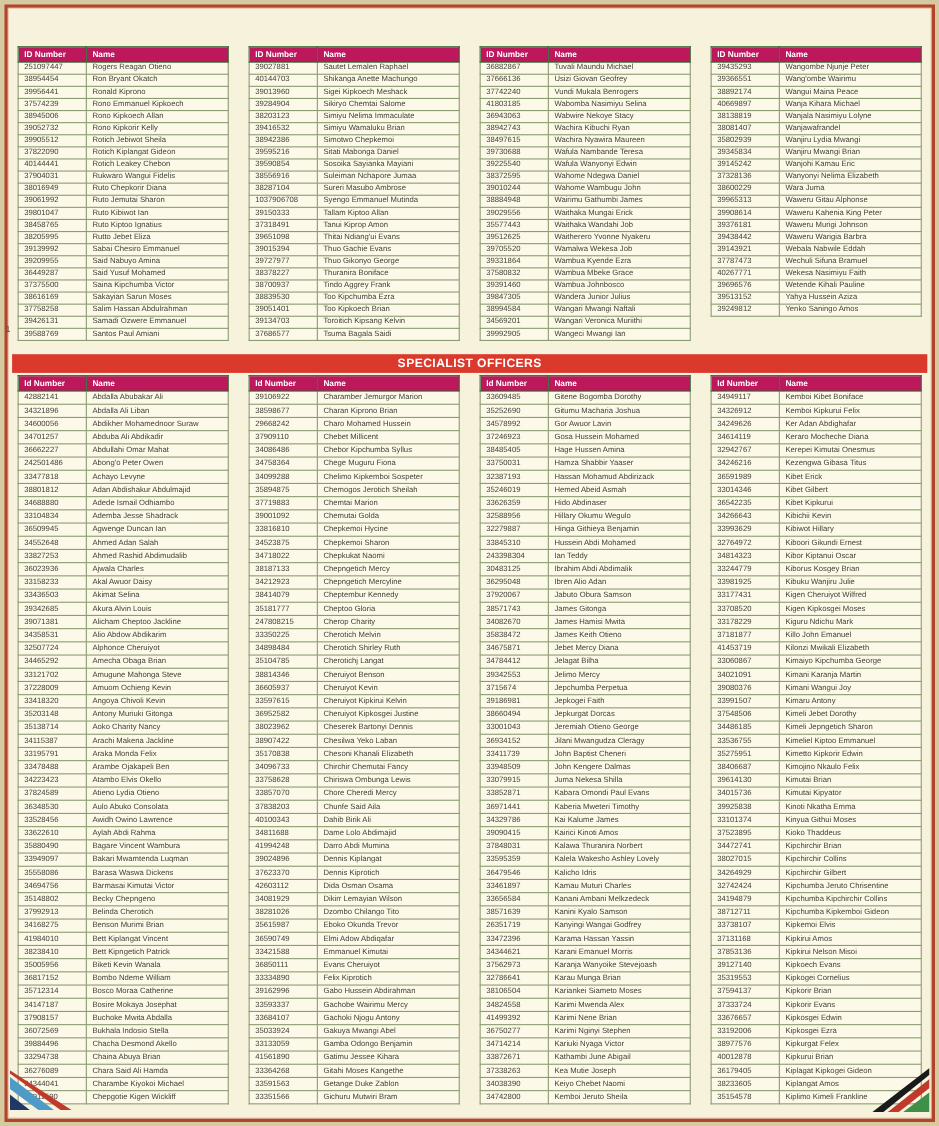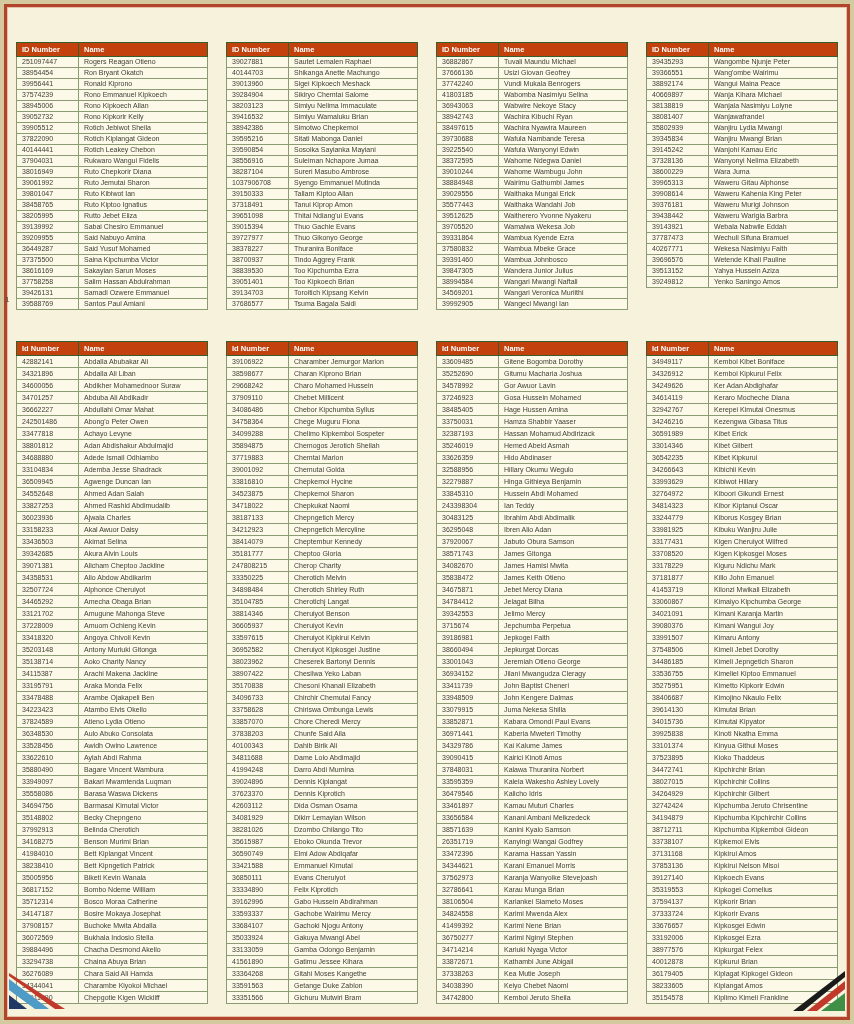--- a/index.html
+++ b/index.html
@@ -22,21 +22,21 @@
   }
   .grid-top{top:35px;}
   .grid-bottom{top:334px;}
   table.roster{
     border-collapse:collapse;width:100%;
     background:#fcf9e8;
     border:1px solid #4e5544;
     table-layout:fixed;
   }
   table.roster th{
-    background:#c2410c;color:#ffffff;
+    background:#be185d;color:#ffffff;
     font-size:7.5px;font-weight:bold;text-align:left;
     padding:2px 0 2px 5px;height:9px;
     border:1px solid #35602e;
     white-space:nowrap;overflow:hidden;
   }
   table.roster td{
     font-size:7px;color:#3f3f35;
     padding:0 0 0 5px;height:10px;line-height:10px;
     border:1px solid #8c9c72;
     white-space:nowrap;overflow:hidden;
@@ -478,20 +478,23 @@
             <td>Yahya Hussein Aziza</td>
           </tr>
           <tr>
             <td>39249812</td>
             <td>Yenko Saningo Amos</td>
           </tr>
         </tbody>
       </table>
   </div>
 
+  <div class="banner">
+    <span>SPECIALIST OFFICERS</span>
+  </div>
 
   <div class="grid grid-bottom">
     <table class="roster">
         <colgroup>
           <col class="idcol">
           <col>
         </colgroup>
         <thead>
           <tr>
             <th>Id Number</th>

